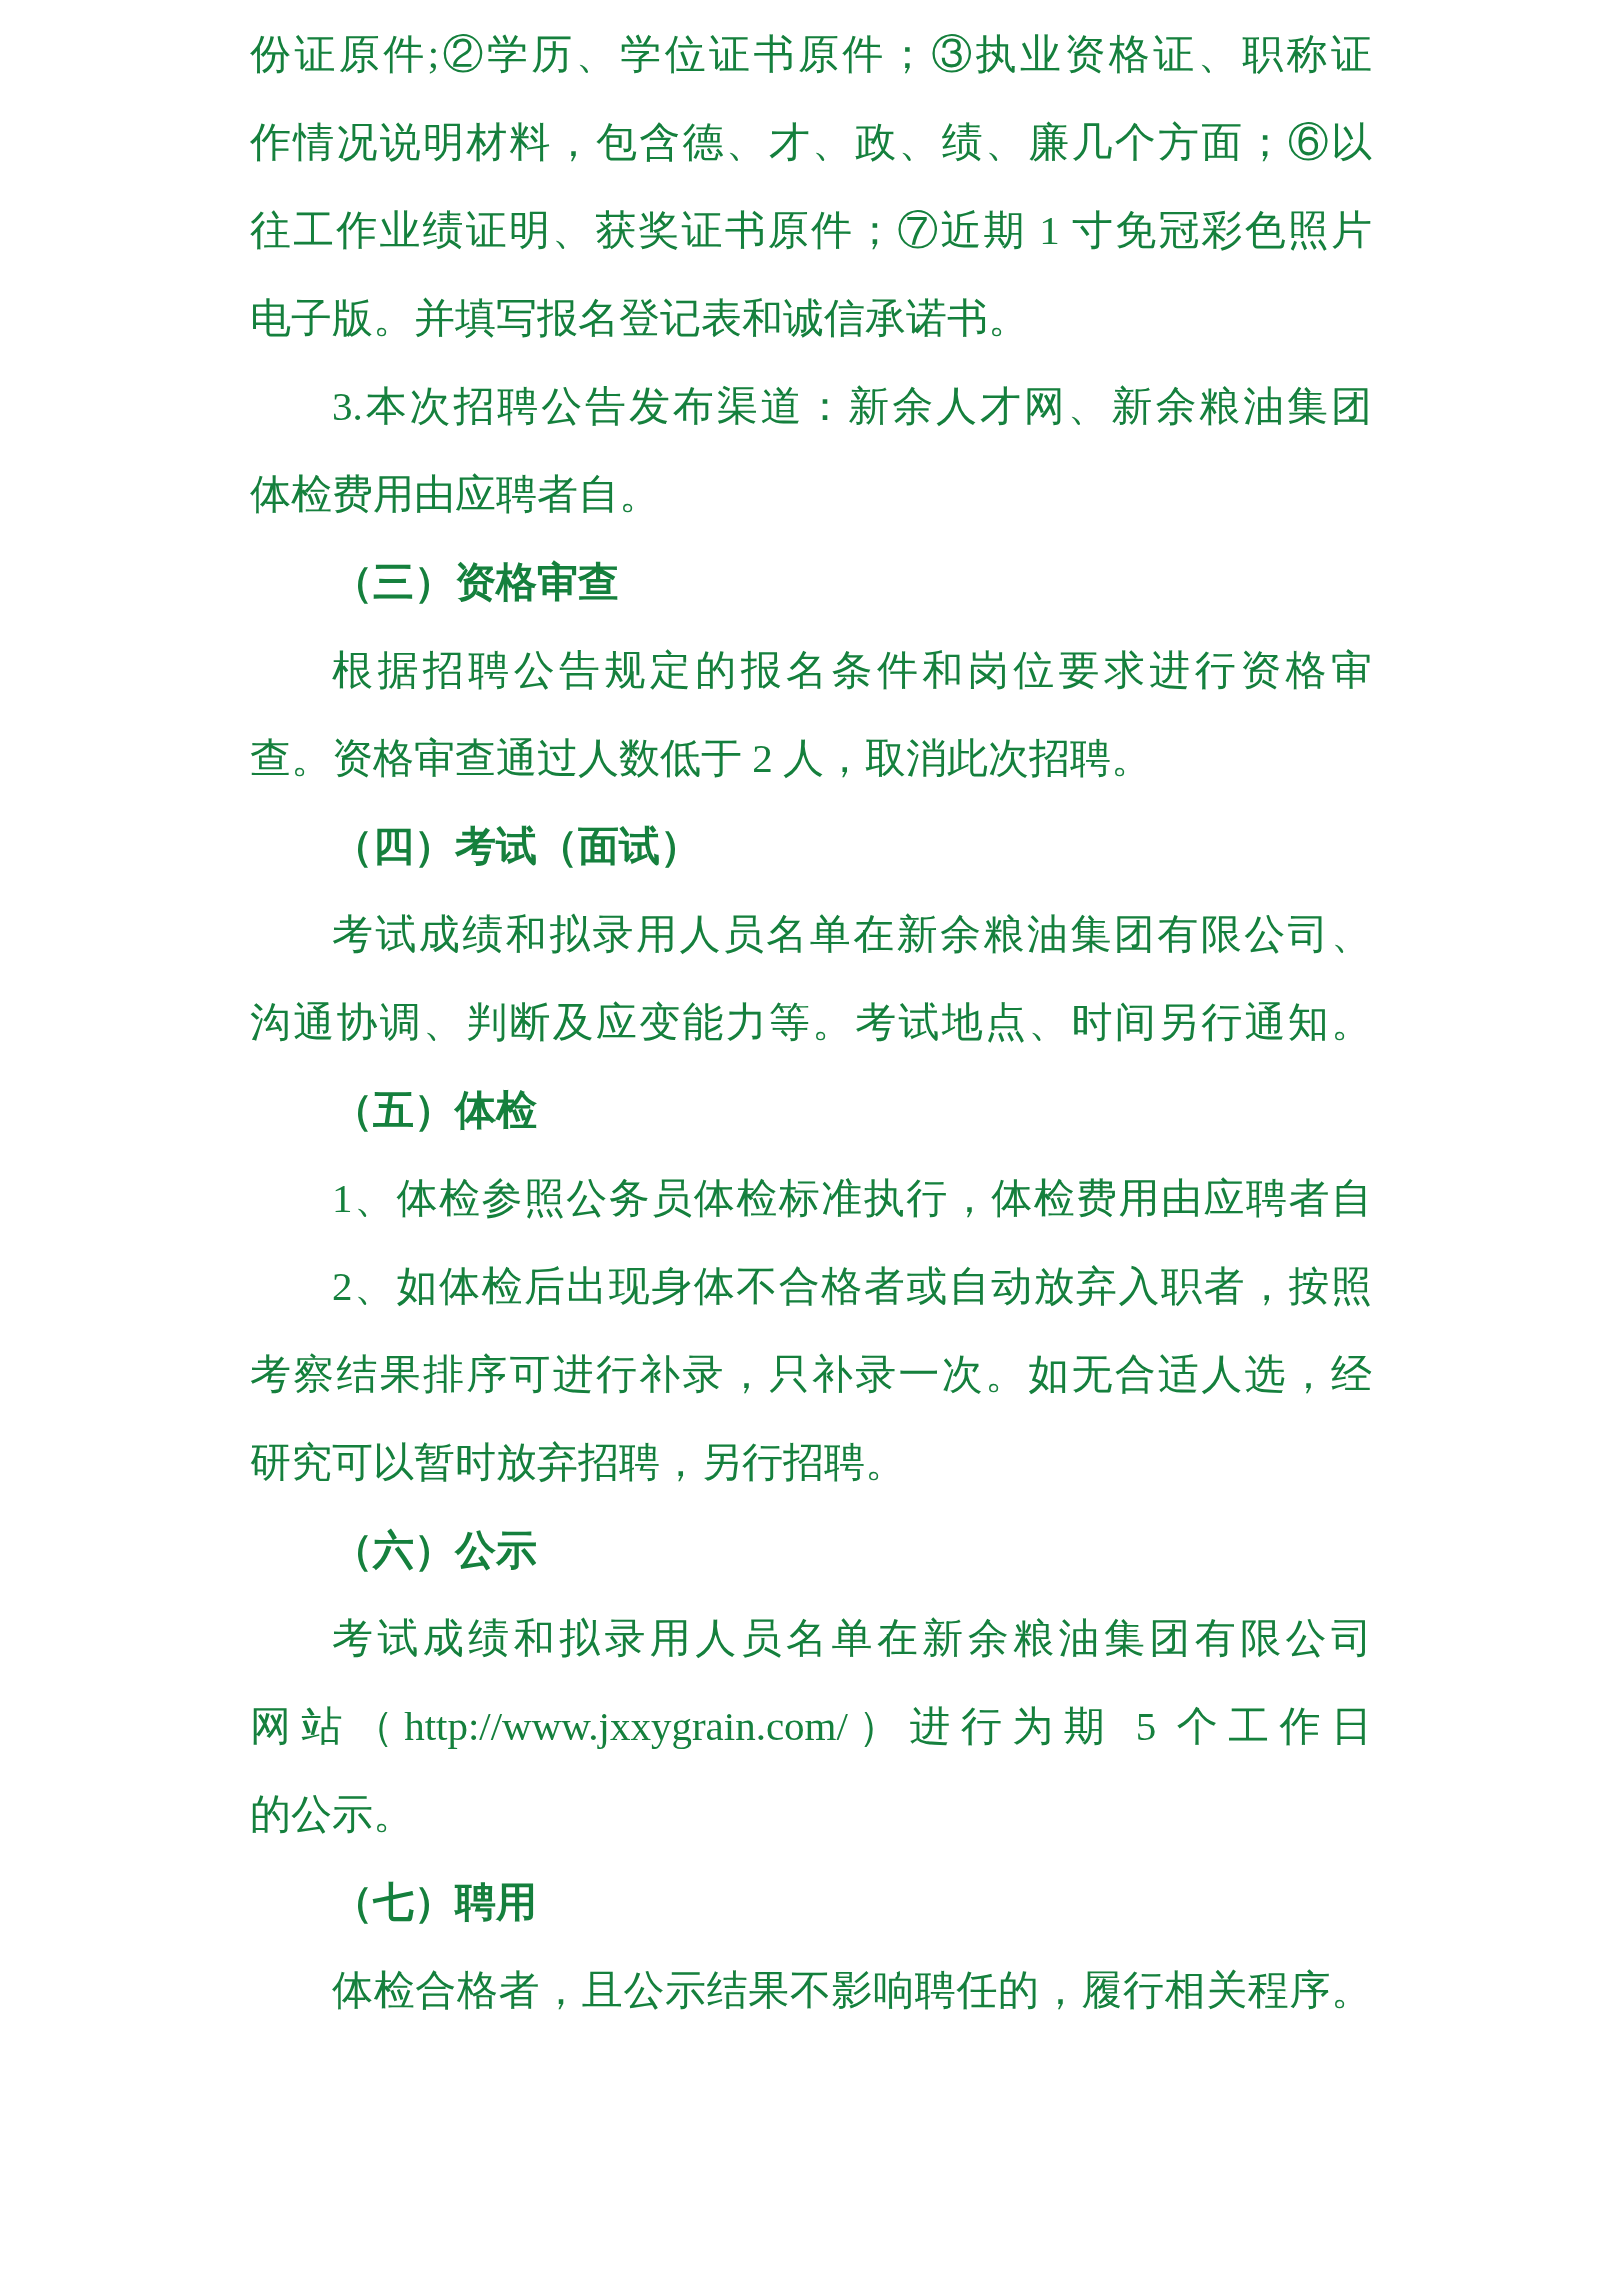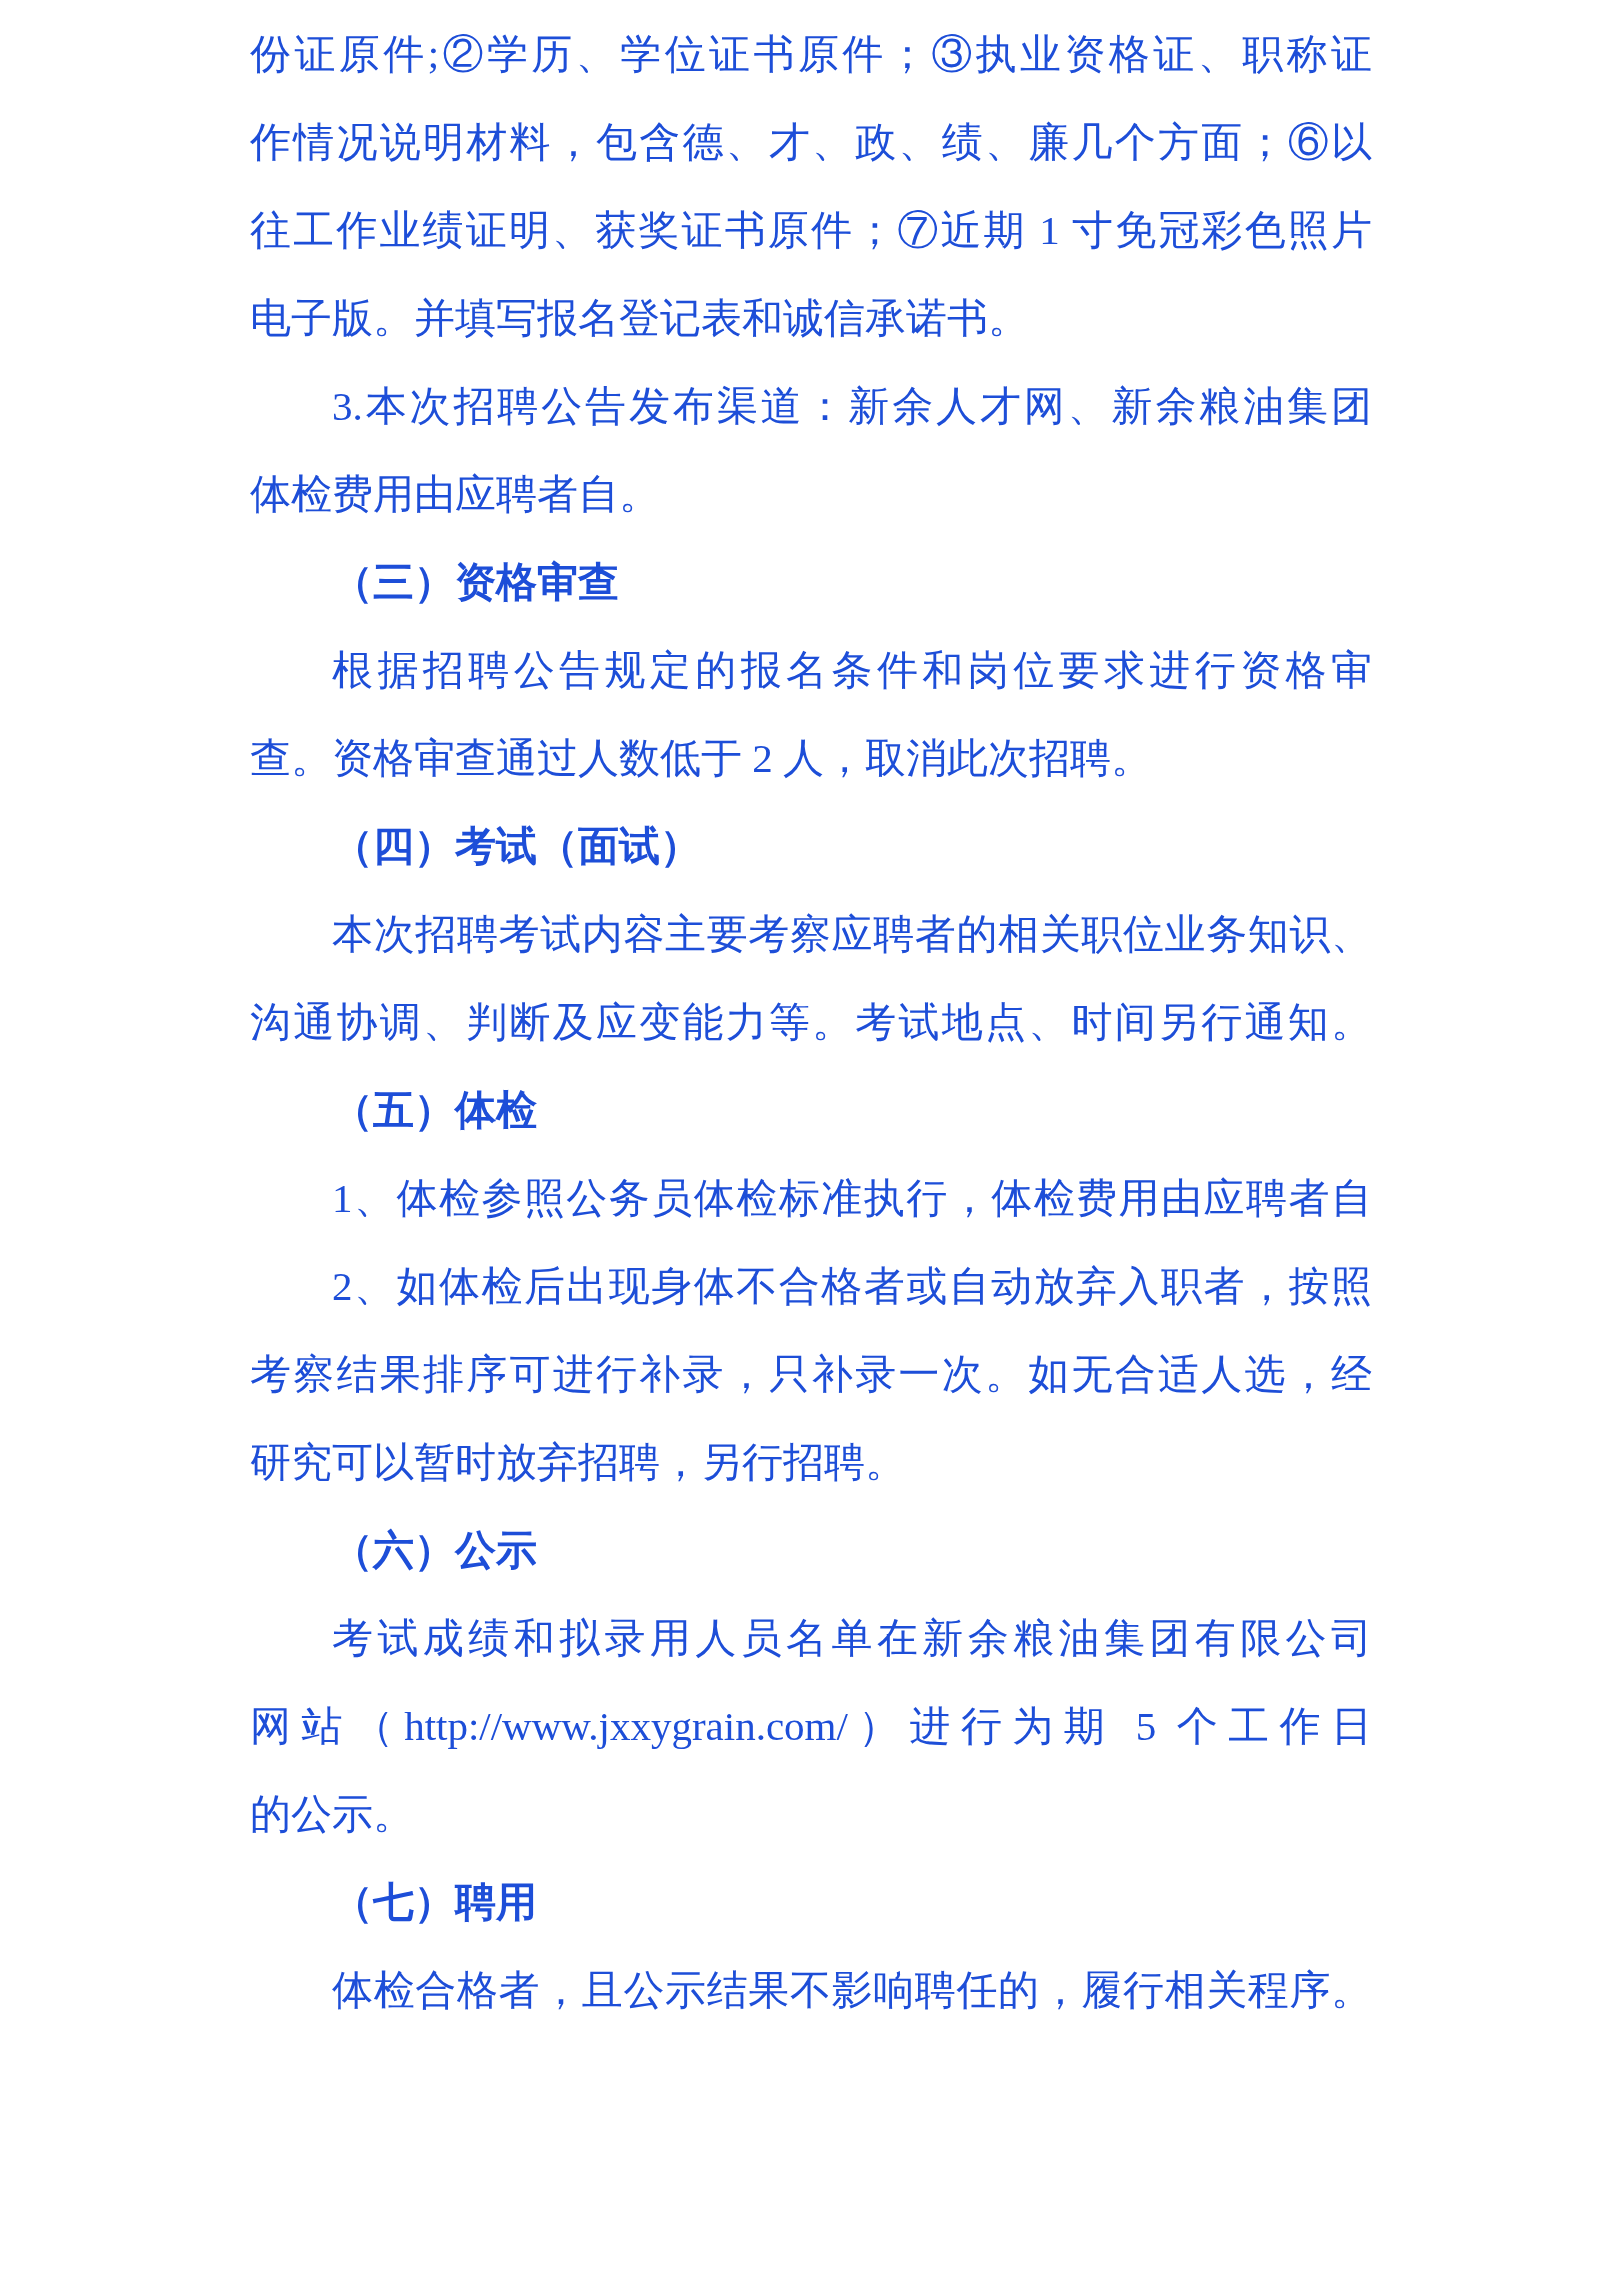--- a/index.html
+++ b/index.html
@@ -6,21 +6,21 @@
     margin: 0;
     padding: 0;
     background: #ffffff;
   }
   .page {
     position: relative;
     box-sizing: border-box;
     width: 1621px;
     height: 2293px;
     background: #ffffff;
-    color: #1d4ed8;
+    color: #15803d;
     padding: 9.8px 249px 0 250px;
     font-family: "Liberation Serif", "DejaVu Serif", serif;
     font-size: 41px;
     overflow: hidden;
   }
   .line {
     height: 88px;
     line-height: 88px;
     text-align: justify;
     text-align-last: justify;
@@ -44,21 +44,21 @@
   <div class="line">份证原件;②学历、学位证书原件；③执业资格证、职称证</div>
   <div class="line">作情况说明材料，包含德、才、政、绩、廉几个方面；⑥以</div>
   <div class="line">往工作业绩证明、获奖证书原件；⑦近期 1 寸免冠彩色照片</div>
   <div class="line end">电子版。并填写报名登记表和诚信承诺书。</div>
   <div class="line indent">3.本次招聘公告发布渠道：新余人才网、新余粮油集团</div>
   <div class="line end">体检费用由应聘者自。</div>
   <div class="line heading indent">（三）资格审查</div>
   <div class="line indent">根据招聘公告规定的报名条件和岗位要求进行资格审</div>
   <div class="line end">查。资格审查通过人数低于 2 人，取消此次招聘。</div>
   <div class="line heading indent">（四）考试（面试）</div>
-  <div class="line indent">本次招聘考试内容主要考察应聘者的相关职位业务知识、</div>
+  <div class="line indent">考试成绩和拟录用人员名单在新余粮油集团有限公司、</div>
   <div class="line">沟通协调、判断及应变能力等。考试地点、时间另行通知。</div>
   <div class="line heading indent">（五）体检</div>
   <div class="line indent">1、体检参照公务员体检标准执行，体检费用由应聘者自</div>
   <div class="line indent">2、如体检后出现身体不合格者或自动放弃入职者，按照</div>
   <div class="line">考察结果排序可进行补录，只补录一次。如无合适人选，经</div>
   <div class="line end">研究可以暂时放弃招聘，另行招聘。</div>
   <div class="line heading indent">（六）公示</div>
   <div class="line indent">考试成绩和拟录用人员名单在新余粮油集团有限公司</div>
   <div class="line">网站（http://www.jxxygrain.com/）进行为期 5 个工作日</div>
   <div class="line end">的公示。</div>

